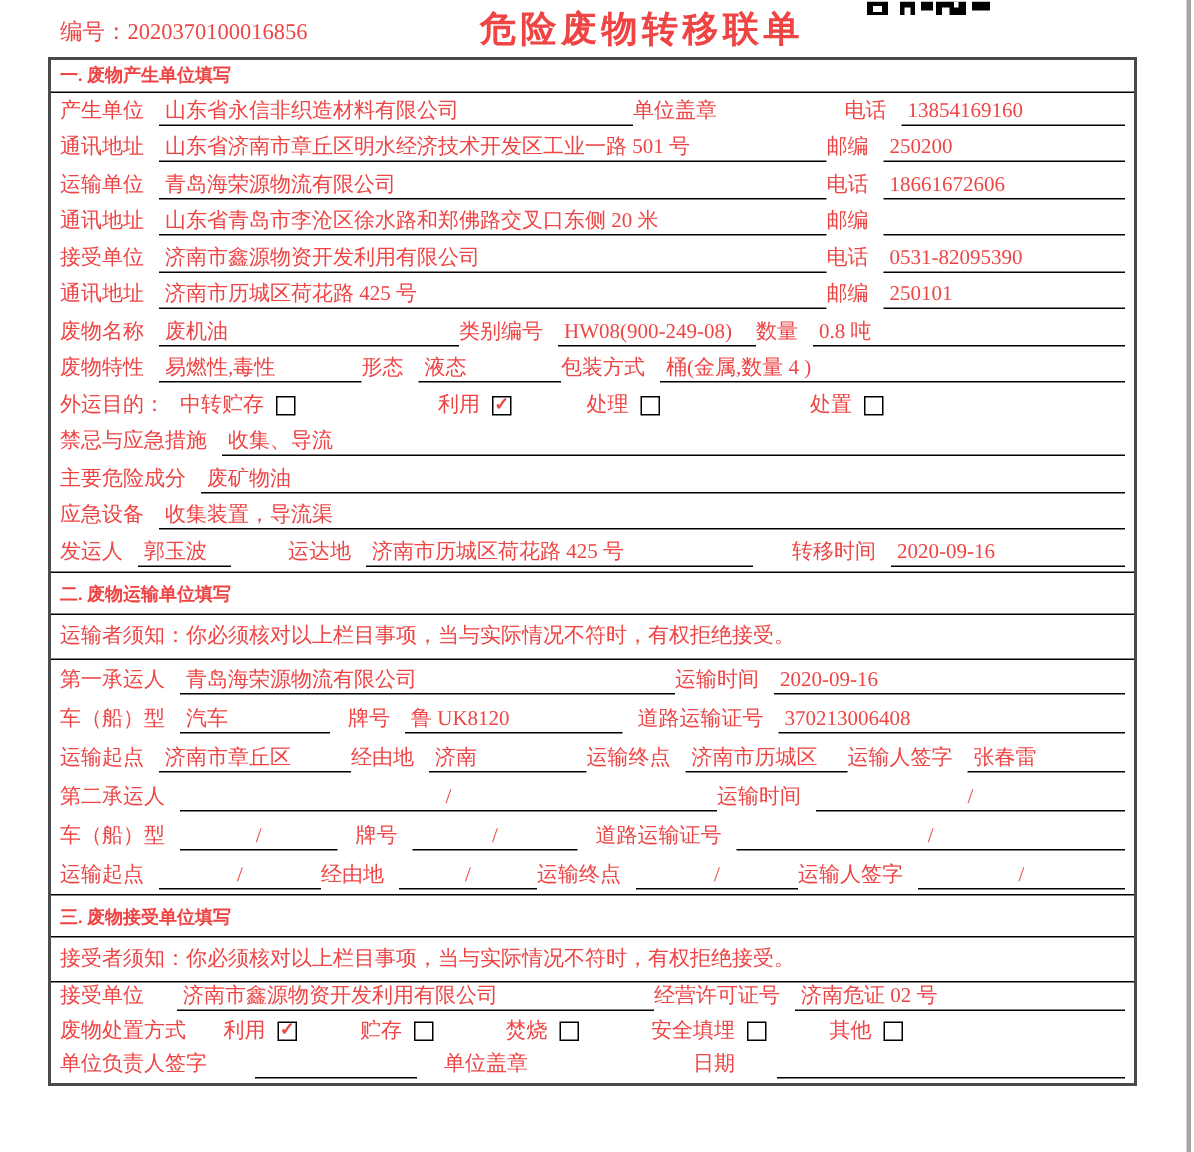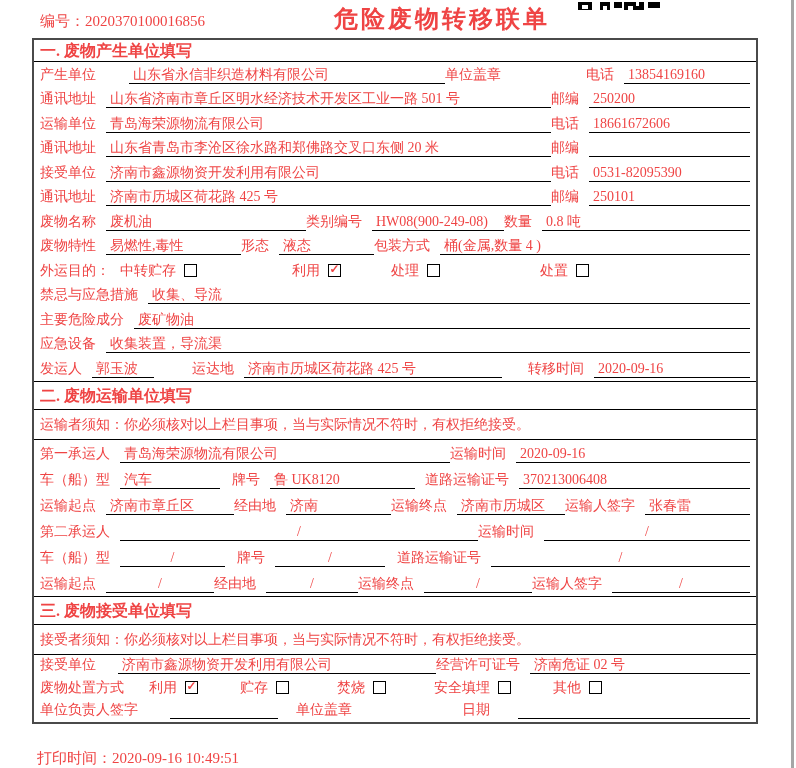--- a/index.html
+++ b/index.html
@@ -2,27 +2,27 @@
 <html><head>
 <meta charset="utf-8">
 <style>
   html,body{margin:0;padding:0;background:#fff;}
   .page{position:relative;width:796px;height:768px;background:#ffffff;overflow:hidden;
         color:#ef4444;font-family:"Liberation Serif","DejaVu Serif",serif;font-size:14px;}
   
   .edge-line{position:absolute;left:791px;top:0;width:3px;height:768px;background:#a6a6a6;}
   
   .doc-no{position:absolute;left:40px;top:12px;font-size:15px;white-space:pre;}
-  .form-title{position:absolute;left:334px;top:3px;font-size:24px;font-weight:bold;letter-spacing:3px;white-space:pre;}
+  .form-title{position:absolute;left:320px;top:3px;font-size:24px;font-weight:bold;letter-spacing:3px;white-space:pre;}
   .qr{position:absolute;left:578px;top:0;width:82px;height:10px;overflow:hidden;}
   
   .table{position:absolute;left:32px;top:38px;width:726px;border:2px solid #4a4a4a;box-sizing:border-box;
          display:flex;flex-direction:column;background:#fff;}
   .sec{display:flex;flex-direction:column;}
-  .sec-title{font-weight:bold;font-size:16px;border-bottom:1px solid #000;box-sizing:border-box;
+  .sec-title{font-weight:bold;font-size:12px;border-bottom:1px solid #000;box-sizing:border-box;
              padding-left:6px;white-space:pre;}
   .s1 .sec-title{height:22px;line-height:21px;}
   .s2 .sec-title,.s3 .sec-title{height:29px;line-height:28px;border-top:1px solid #000;}
   .notice-row{height:30px;line-height:29px;box-sizing:border-box;border-bottom:1px solid #000;
               padding-left:6px;white-space:pre;}
   .form-row{display:flex;align-items:flex-end;padding:0 6px 3px 6px;box-sizing:border-box;}
   .s1 .form-row{height:24.5px;}
   .s2 .form-row{height:26px;}
   .s3 .form-row{height:22.5px;}
   .lbl{flex:none;margin-right:10px;white-space:pre;height:18px;line-height:18px;}
@@ -60,21 +60,21 @@
 
   <div class="doc-no"><span>编号：</span><span>2020370100016856</span></div>
 
   <div class="form-title">危险废物转移联单</div>
 
   <div class="table" id="table-root">
       <div class="sec s1">
         <div class="sec-title">一. 废物产生单位填写</div>
         <div class="form-row">
           <span class="lbl">产生单位</span>
-          <span class="val" style="width: 316px; margin-left: 23px;">山东省永信非织造材料有限公司</span>
+          <span class="val" style="width: 316px;">山东省永信非织造材料有限公司</span>
           <span class="lbl">单位盖章</span>
           <span class="gap" style="width: 75px;"></span>
           <span class="lbl">电话</span>
           <span class="val grow">13854169160</span>
         </div>
         <div class="form-row">
           <span class="lbl">通讯地址</span>
           <span class="val" style="width: 445px;">山东省济南市章丘区明水经济技术开发区工业一路 501 号</span>
           <span class="lbl">邮编</span>
           <span class="val grow">250200</span>
@@ -247,15 +247,14 @@
           <span class="gap" style="width: 18px;"></span>
           <span class="lbl">单位盖章</span>
           <span class="gap" style="width: 100px;"></span>
           <span class="lbl">日期</span>
           <span class="gap" style="width: 18px;"></span>
           <span class="val grow"></span>
         </div>
       </div>
     </div>
 
-  <div class="print-time"><span>打印时间：</span><span>2020-09-16 10:49:51</span></div>
 
 </div>
 
 </body></html>

